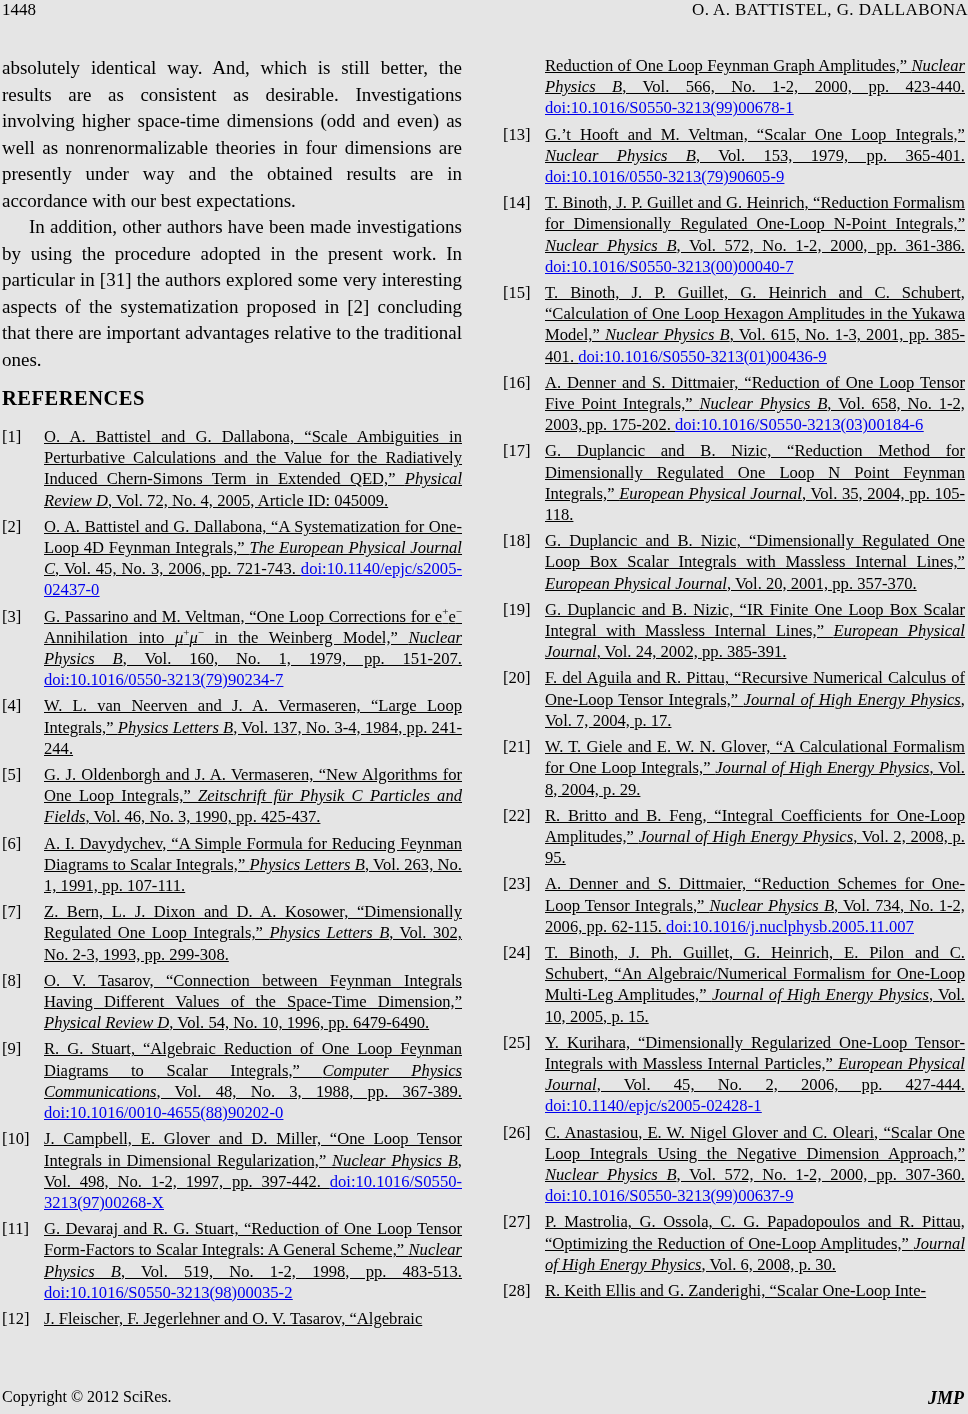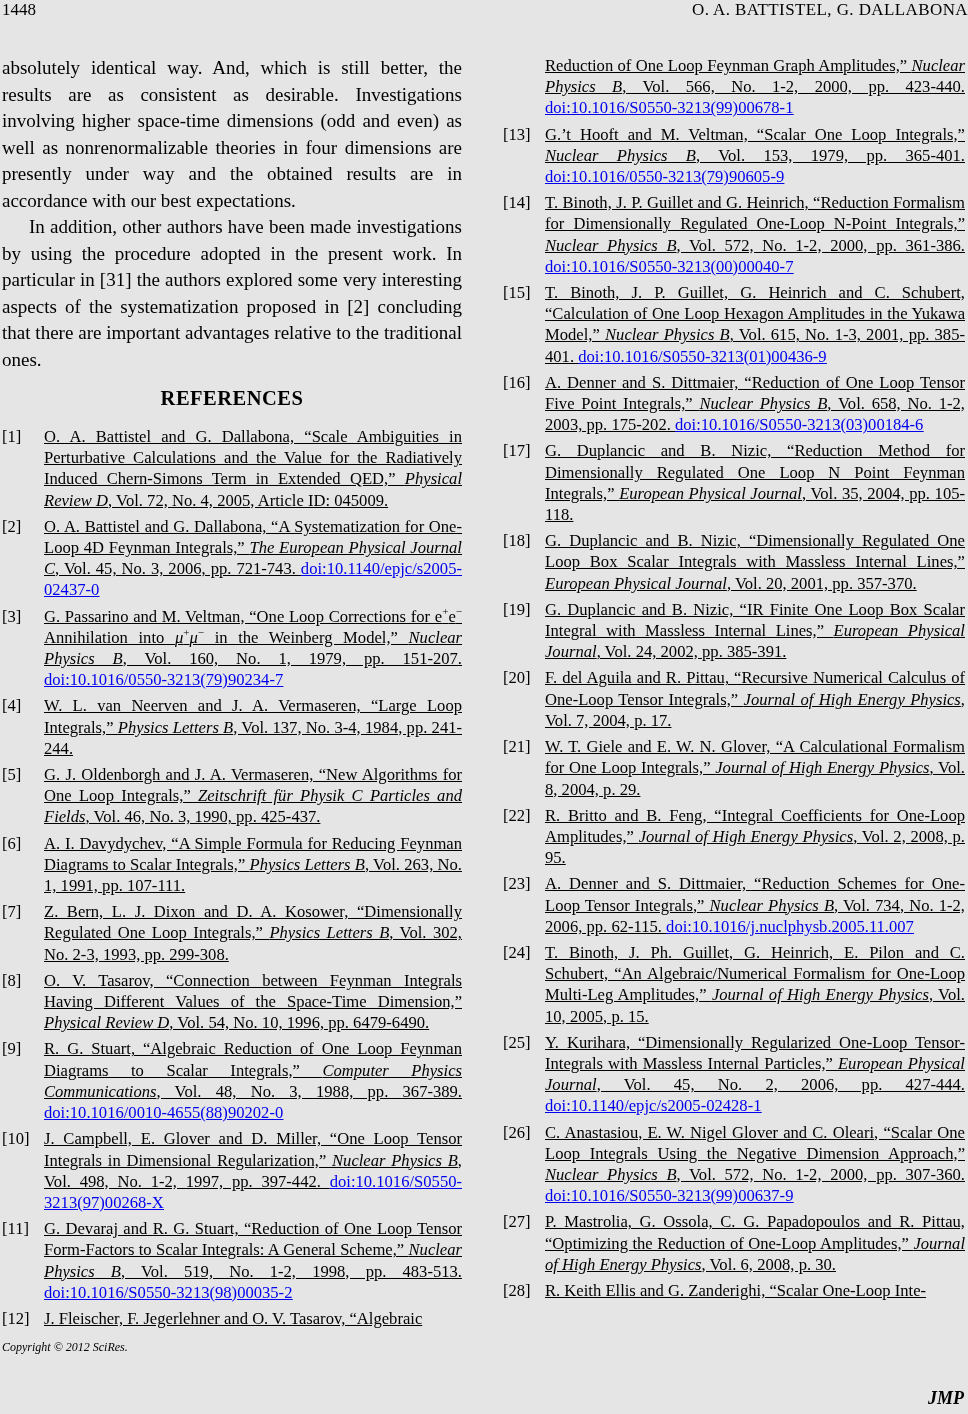--- a/index.html
+++ b/index.html
@@ -12,33 +12,33 @@
     overflow:hidden;
   }
   .hdr-num{position:absolute;left:2px;top:0;font-size:17px;line-height:20px;}
   .hdr-title{position:absolute;left:0;right:0;top:0;text-align:right;font-size:17px;line-height:20px;letter-spacing:.4px;margin-left:16px;}
   .col{position:absolute;top:55px;}
   .col-left{left:2px;width:460px;}
   .col-right{left:503px;width:462px;}
   .para{font-size:19px;line-height:26.5px;text-align:justify;margin:0;}
   .para.indent{text-indent:27px;}
   .refs-head{
-    font-size:20.5px;font-weight:bold;text-align:center;
+    font-size:20.5px;font-weight:bold;text-align:left;
     margin:14px 0 16px 0;letter-spacing:.5px;
   }
   .ref{
     position:relative;padding-left:42px;
     font-size:16.6px;line-height:21.2px;
     text-align:justify;margin:0 0 5px 0;text-decoration:underline;
   }
   .ref-num{position:absolute;left:0;top:0;}
   .it{font-style:italic;}
   .doi{color:var(--link-color,#0000EE);text-decoration:underline;cursor:pointer;}
   sup{font-size:11px;line-height:0;}
-  .ftr-copy{position:absolute;left:2px;top:1340px;font-size:12px;font-style:italic;}
+  .ftr-copy{position:absolute;left:2px;top:1388px;font-size:16px;}
   .ftr-jmp{position:absolute;right:4px;top:1388px;font-size:18px;font-weight:bold;font-style:italic;}
 </style>
 </head>
 <body>
 
 <div class="page">
 
   <span class="hdr-num">1448</span>
   <span class="hdr-title">O. A. BATTISTEL, G. DALLABONA</span>
 

